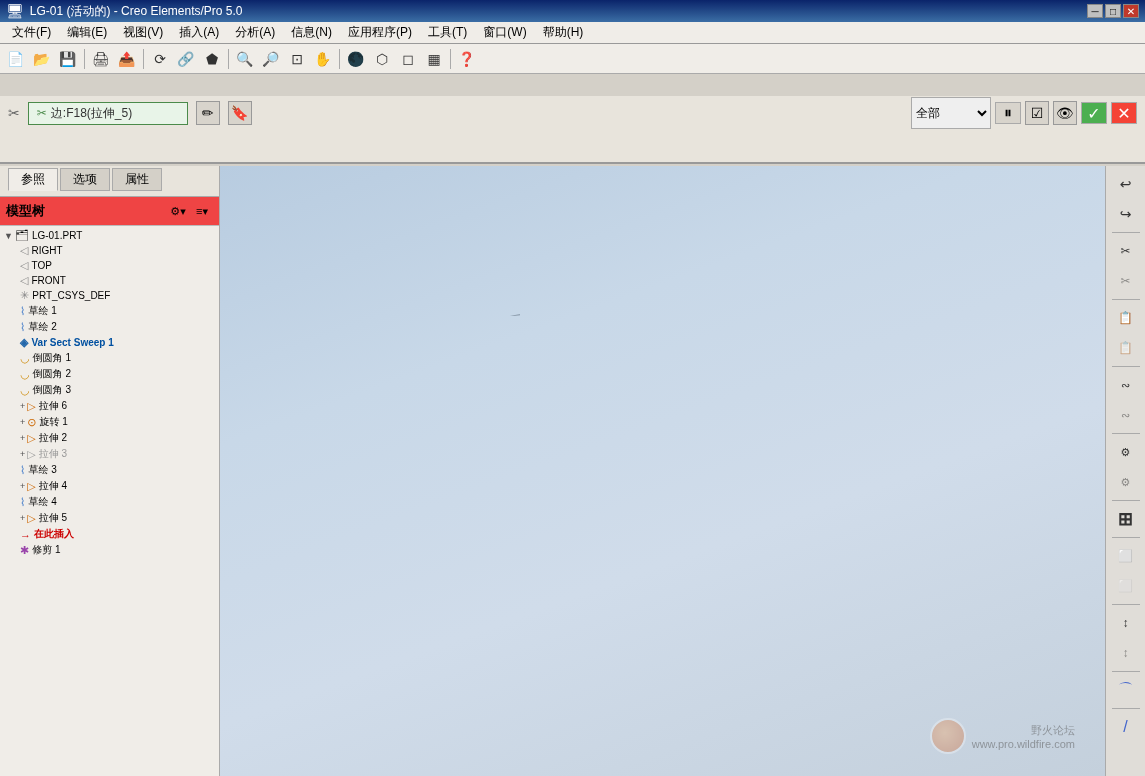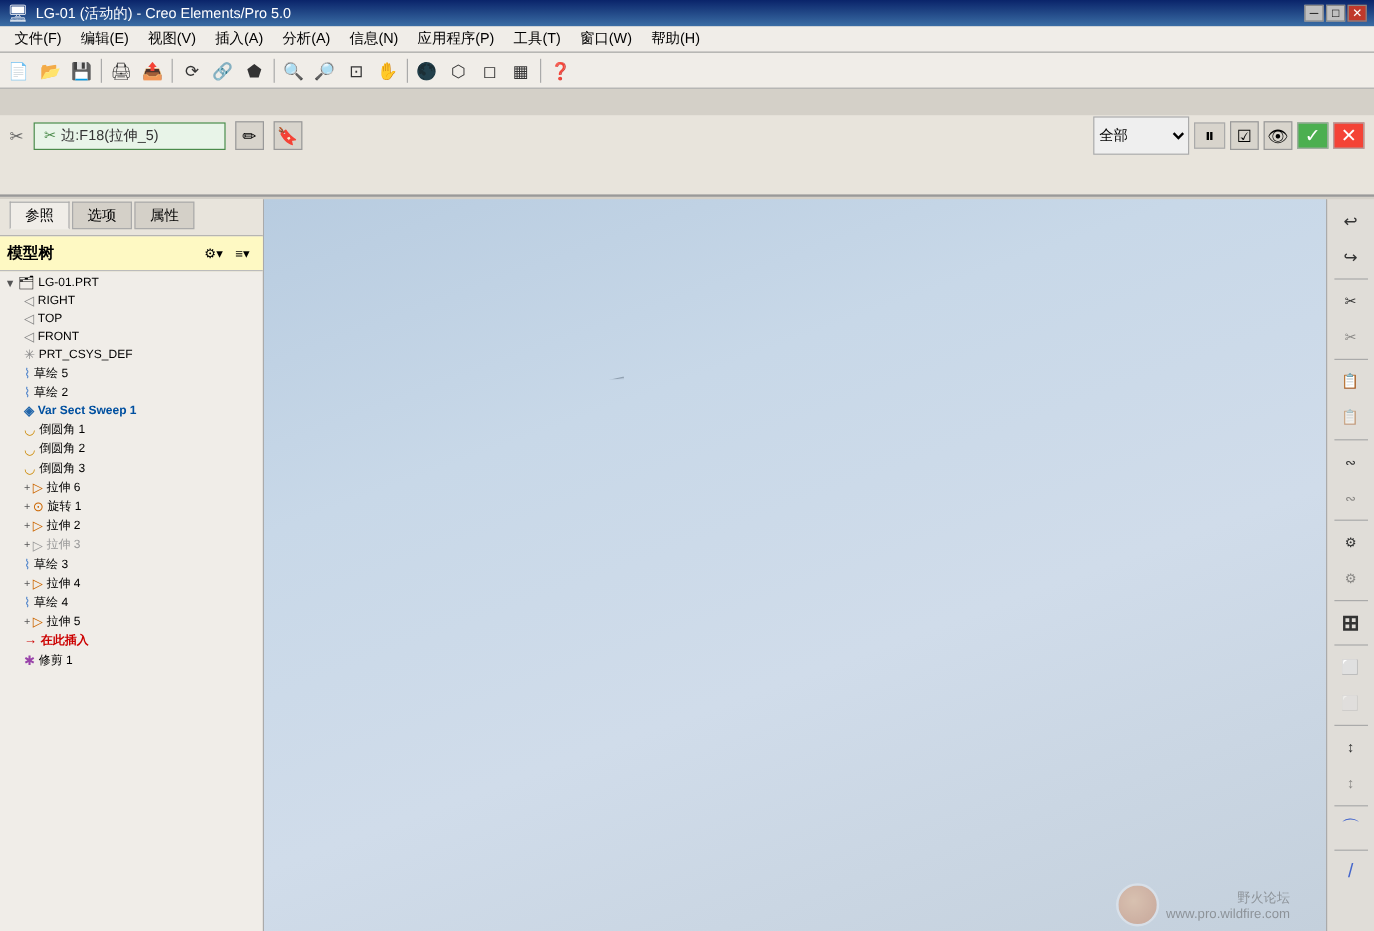--- a/index.html
+++ b/index.html
@@ -97,21 +97,21 @@
       display: flex; flex-direction: column; align-items: center; padding: 4px 0; gap: 2px;
     }
     .rtb-btn {
       width: 32px; height: 28px; border: 1px solid transparent; background: transparent;
       display: flex; align-items: center; justify-content: center; cursor: pointer; font-size: 14px; color: #333;
     }
     .rtb-sep { width: 28px; height: 1px; background: #aaa; margin: 2px 0; }
 
     
     #watermark {
-      position: absolute; bottom: 4px; right: 30px; opacity: 0.5;
+      position: absolute; bottom: 22px; right: 30px; opacity: 0.5;
       font-size: 11px; color: #555; text-align: right;
     }
 
     
     #svg-overlay { position: absolute; inset: 0; pointer-events: none; }
   </style>
 </head>
 <body>
 
 <div id="titlebar">
@@ -193,21 +193,21 @@
 </div>
 
 <div id="main">
 
   <div id="sidebar">
     <div id="sidebar-toolbar">
       <div class="stb-btn">⊞</div>
       <div class="stb-btn">📁</div>
       <div class="stb-btn">⭐</div>
     </div>
-    <div id="sidebar-title-bar" style="display:flex;align-items:center;justify-content:space-between;padding:3px 6px;background:#fef9c3;border-bottom:1px solid #bbb;">
+    <div id="sidebar-title-bar" style="display:flex;align-items:center;justify-content:space-between;padding:3px 6px;background:#ef4444;border-bottom:1px solid #bbb;">
       <span style="font-weight:bold;font-size:13px;">模型树</span>
       <div style="display:flex;gap:2px;">
         <div class="stb-btn" style="font-size:11px;">⚙▾</div>
         <div class="stb-btn" style="font-size:11px;">≡▾</div>
       </div>
     </div>
     <div id="model-tree">
 
       <div class="tree-item">
         <span class="tree-expand">▼</span>
@@ -225,21 +225,21 @@
       <div class="tree-item" style="padding-left:20px;">
         <span class="tree-icon" style="color:#888;">◁</span>
         <span class="tree-label">FRONT</span>
       </div>
       <div class="tree-item" style="padding-left:20px;">
         <span class="tree-icon" style="color:#888;">✳</span>
         <span class="tree-label">PRT_CSYS_DEF</span>
       </div>
       <div class="tree-item" style="padding-left:20px;">
         <span class="tree-icon" style="color:#5588cc;">⌇</span>
-        <span class="tree-label">草绘 5</span>
+        <span class="tree-label">草绘 1</span>
       </div>
       <div class="tree-item" style="padding-left:20px;">
         <span class="tree-icon" style="color:#5588cc;">⌇</span>
         <span class="tree-label">草绘 2</span>
       </div>
       <div class="tree-item highlight" style="padding-left:20px; color:#0050a0; font-weight:bold;">
         <span class="tree-icon" style="color:#2266aa;">◈</span>
         <span class="tree-label">Var Sect Sweep 1</span>
       </div>
       <div class="tree-item" style="padding-left:20px;">

